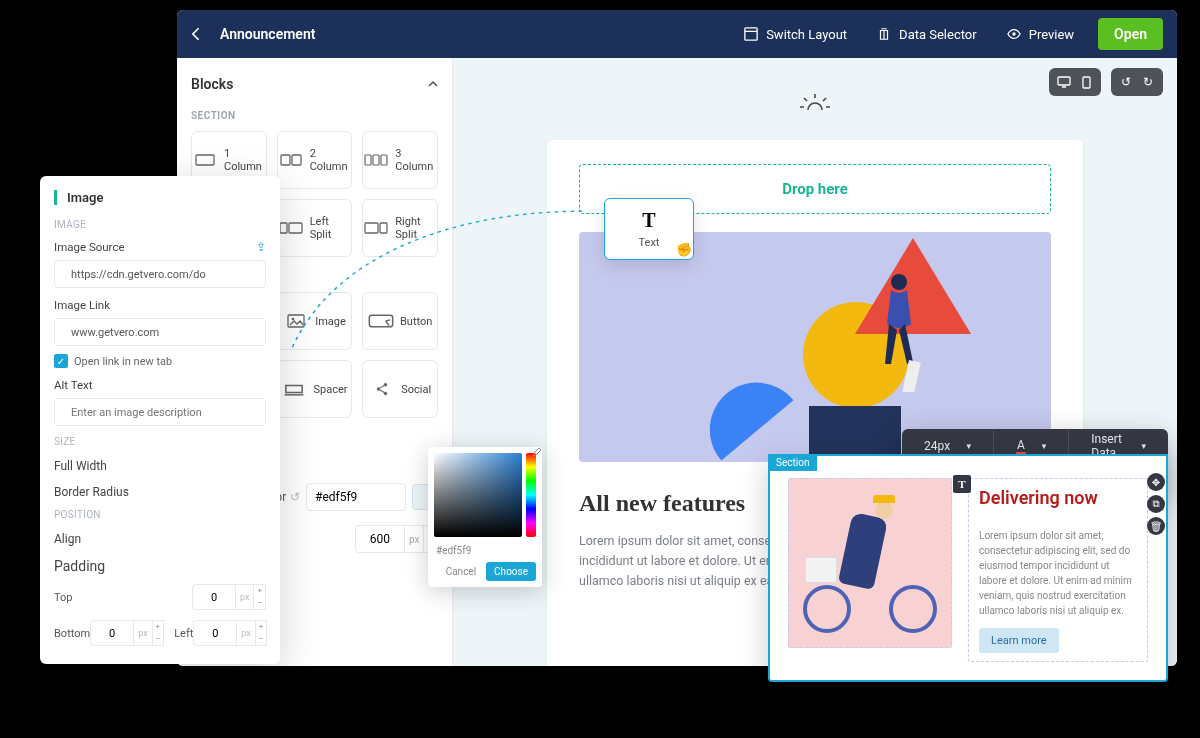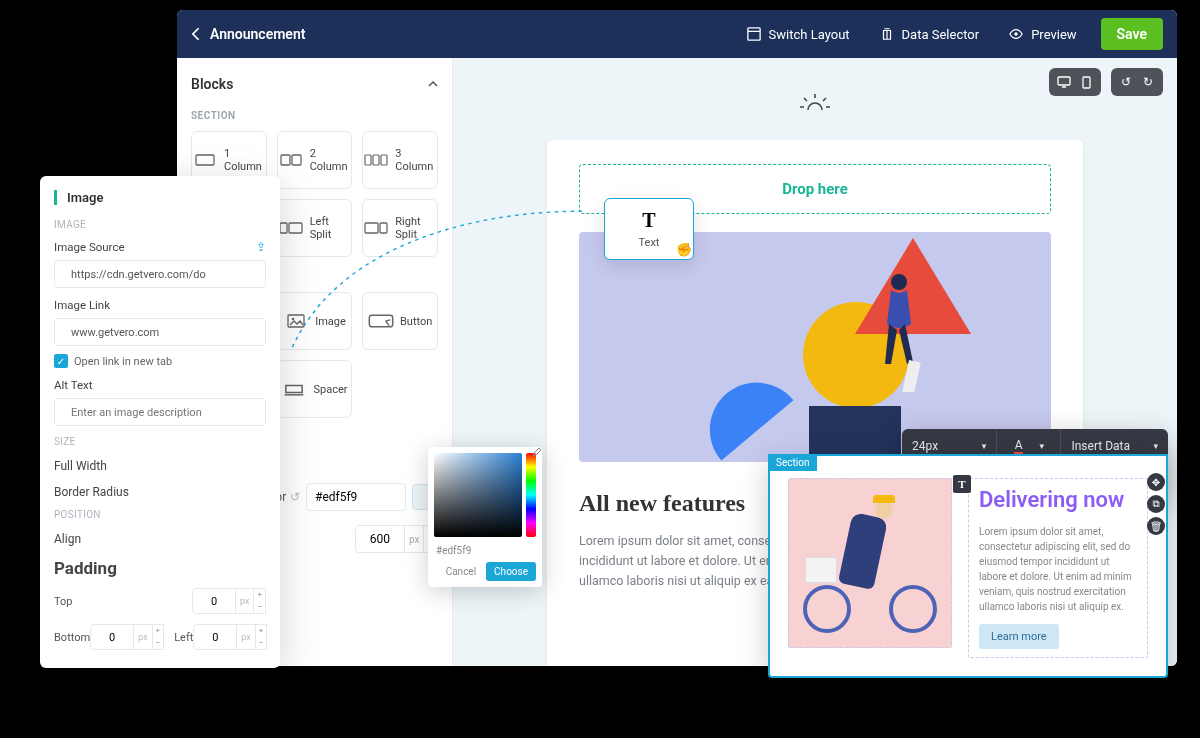--- a/index.html
+++ b/index.html
@@ -1,21 +1,21 @@
 <!DOCTYPE html>
 <html><head>
 <meta charset="utf-8">
 <style>
   * { box-sizing: border-box; margin: 0; padding: 0; font-family: -apple-system, BlinkMacSystemFont, "Segoe UI", Roboto, sans-serif; }
   body { background: #000; width: 1200px; height: 738px; position: relative; overflow: hidden; }
 
   
   .editor-window { position: absolute; left: 177px; top: 10px; width: 1000px; height: 656px; background: #fff; border-radius: 6px; overflow: hidden; box-shadow: 0 10px 40px rgba(0,0,0,.25);}
   .editor-header { height: 48px; background: #1c3059; display: flex; align-items: center; padding: 0 14px; color: #fff; }
-  .editor-header .back { display:flex; align-items:center; gap:10px; font-weight:600; font-size:14px;}
+  .editor-header .back { display:flex; align-items:center; gap:20px; font-weight:600; font-size:14px;}
   .editor-header .spacer { flex:1; }
   .hdr-btn { display:flex; align-items:center; gap:8px; color:#fff; font-size:13px; padding:6px 10px; border-radius:4px; cursor:pointer; margin-left:10px;}
   .hdr-btn svg { width:14px; height:14px; }
   .save-btn { background:#5bbf21; color:#fff; padding:8px 16px; border-radius:4px; font-weight:600; font-size:14px; margin-left:14px; cursor:pointer;}
 
   .editor-body { display:flex; height:calc(100% - 48px); }
 
   
   .blocks-panel { width: 276px; border-right:1px solid #e5e8ec; background:#fff; padding:14px 14px; overflow:hidden;}
   .blocks-title { font-size:14px; font-weight:600; color:#333; display:flex; justify-content:space-between; align-items:center; padding:4px 0 14px 0;}
@@ -89,21 +89,21 @@
   .pad-row .l { font-size:11px; color:#555; width:46px;}
   .mini-num { display:flex; align-items:center;}
   .mini-num input{ width:44px; height:26px; border:1px solid #e5e8ec; border-radius:4px 0 0 4px; text-align:center; font-size:11px;}
   .mini-num .u { font-size:9px;color:#bbb;border:1px solid #e5e8ec;border-left:none;height:26px;display:flex;align-items:center;padding:0 4px;}
   .mini-num .stp { display:flex;flex-direction:column;border:1px solid #e5e8ec;border-left:none;height:26px;}
   .mini-num .stp span{font-size:8px;line-height:12px;padding:0 3px;cursor:pointer;color:#888;}
 
   
   .rte-bar { position:absolute; right:32px; top:429px; width:266px; background:#353842; border-radius:6px 6px 0 0; display:flex; flex-direction:column; box-shadow:0 10px 30px rgba(0,0,0,.3);}
   .rte-row1 { display:flex; align-items:stretch; height:34px;}
-  .rte-cell { display:flex; align-items:center; justify-content:space-between; color:#e4e6ea; font-size:12px; padding:0 10px; border-right:1px solid #4a4e58; cursor:pointer; gap:16px;}
+  .rte-cell { display:flex; align-items:center; justify-content:space-between; color:#e4e6ea; font-size:12px; padding:0 22px; border-right:1px solid #4a4e58; cursor:pointer; gap:16px;}
   .rte-cell:last-child{border-right:none;}
   .rte-row2 { display:flex; height:30px; border-top:1px solid #4a4e58;}
   .rte-icn { width:29px; display:flex; align-items:center; justify-content:center; color:#cfd2d8; font-size:13px; cursor:pointer; border-right:1px solid #4a4e58;}
   .rte-icn.sel { background:#22252d; color:#fff;}
   .rte-icn:last-child{border-right:none;}
 
   
   .section-card { position:absolute; right:32px; top:454px; width:400px; background:#fff; border:2px solid #1aa6d6; border-radius:0 0 4px 4px; box-shadow:0 10px 30px rgba(0,0,0,.2);}
   .section-tag { position:absolute; top:-2px; left:-2px; background:#1aa6d6; color:#fff; font-size:10px; padding:3px 8px; border-radius:2px 0 0 0;}
   .section-body { display:flex; padding:22px 18px 18px 18px; gap:16px;}
@@ -111,21 +111,21 @@
   .sec-left .bike-wheel{position:absolute;border:4px solid #4d63b5;border-radius:50%;width:48px;height:48px;bottom:14px;}
   .sec-left .w1{left:14px;} .sec-left .w2{right:14px;}
   .sec-left .body{position:absolute;left:56px;top:36px;width:36px;height:72px;background:#2e3f7c;border-radius:10px 10px 6px 6px;transform:rotate(12deg);}
   .sec-left .head{position:absolute;left:86px;top:22px;width:18px;height:18px;background:#f1cfa5;border-radius:50%;}
   .sec-left .hat{position:absolute;left:84px;top:16px;width:22px;height:8px;background:#f3b90f;border-radius:3px 3px 0 0;}
   .sec-left .box{position:absolute;left:16px;top:78px;width:32px;height:26px;background:#f3f3f3;border:1px solid #ddd;}
   .sec-right { flex:1; border:1px dashed #c5c9ee; border-radius:2px; padding:8px 10px; position:relative;}
   .sec-handle { position:absolute; left:-16px; top:-4px; width:18px; height:18px; background:#353842; color:#fff; display:flex;align-items:center;justify-content:center;font-size:11px;font-family:Georgia,serif;font-weight:bold;border-radius:2px;}
   .action-pill { position:absolute; right:-20px; top:-6px; width:20px; display:flex; flex-direction:column; gap:4px;}
   .action-pill span { width:18px;height:18px;background:#353842;border-radius:50%;color:#fff;display:flex;align-items:center;justify-content:center;font-size:10px;cursor:pointer;}
-  .sec-right h3 { font-size:22px; color:#8b5cf6; font-weight:600; margin-bottom:12px;}
+  .sec-right h3 { font-size:18px; color:#b91c1c; font-weight:600; margin-bottom:20px;}
   .sec-right p { font-size:10px; color:#888; line-height:1.5;}
   .learn-btn { display:inline-block; margin-top:10px; background:#cfe7f5; color:#2a6f9c; font-size:11px; padding:6px 12px; border-radius:3px;}
 
   svg { display:block; }
 </style>
 </head>
 <body>
 
 <div class="editor-window">
   <div class="editor-header">
@@ -149,21 +149,21 @@
         </svg>
       <span>Data Selector</span>
     </div>
     <div class="hdr-btn">
       <svg viewBox="0 0 16 16">
           <path d="M1 8c2-3.5 5-5 7-5s5 1.5 7 5c-2 3.5-5 5-7 5s-5-1.5-7-5z" fill="none" stroke="#fff" stroke-width="1.4"></path>
           <circle cx="8" cy="8" r="2" fill="#fff"></circle>
         </svg>
       <span>Preview</span>
     </div>
-    <div class="save-btn">Save</div>
+    <div class="save-btn">Open</div>
   </div>
 
   <div class="editor-body">
 
     <div class="blocks-panel">
       <div class="blocks-title">
         <span>Blocks</span>
         <svg width="10" height="6" viewBox="0 0 10 6">
             <path d="M1 5 L5 1 L9 5" stroke="#555" stroke-width="1.5" fill="none"></path>
           </svg>
@@ -263,20 +263,32 @@
             <span>Divider</span>
           </div>
         <div class="block-card">
             <div class="bicon">
               <svg viewBox="0 0 20 12">
                 <rect x="3" y="3" width="14" height="6" fill="none" stroke="#666" stroke-width="1.3"></rect>
                 <line x1="2" y1="11" x2="18" y2="11" stroke="#666" stroke-width="1.3"></line>
               </svg>
             </div>
             <span>Spacer</span>
+          </div>
+        <div class="block-card">
+            <div class="bicon">
+              <svg viewBox="0 0 16 16">
+                <circle cx="4" cy="8" r="2" fill="#666"></circle>
+                <circle cx="12" cy="3" r="2" fill="#666"></circle>
+                <circle cx="12" cy="13" r="2" fill="#666"></circle>
+                <line x1="5.5" y1="7" x2="10.5" y2="4" stroke="#666" stroke-width="1.3"></line>
+                <line x1="5.5" y1="9" x2="10.5" y2="12" stroke="#666" stroke-width="1.3"></line>
+              </svg>
+            </div>
+            <span>Social</span>
           </div>
       </div>
 
       <div class="body-hdr">Body</div>
       <div class="section-lbl">BODY STYLE</div>
       <div class="body-row">
         <span>Background Color</span>
         <div style="display:flex;align-items:center;">
           <span class="reset-icn">↺</span>
           <input class="bg-input" value="#edf5f9" style="">
@@ -394,21 +406,21 @@
     </div>
   <div class="props-lbl">
       <span>Alt Text</span>
     </div>
   <input class="props-input ph" placeholder="Enter an image description" style="">
   <div class="props-sec">SIZE</div>
   <div class="plain-row">Full Width</div>
   <div class="plain-row">Border Radius</div>
   <div class="props-sec">POSITION</div>
   <div class="plain-row">Align</div>
-  <div class="plain-row" style="font-size:17px;font-weight:bold;">Padding</div>
+  <div class="plain-row" style="font-size:14px;">Padding</div>
   <div class="pad-row">
     <span class="l">Top</span>
     <div class="mini-num">
         <input value="0" style="">
         <div class="u">px</div>
         <div class="stp">
           <span>+</span>
           <span>−</span>
         </div>
       </div>

